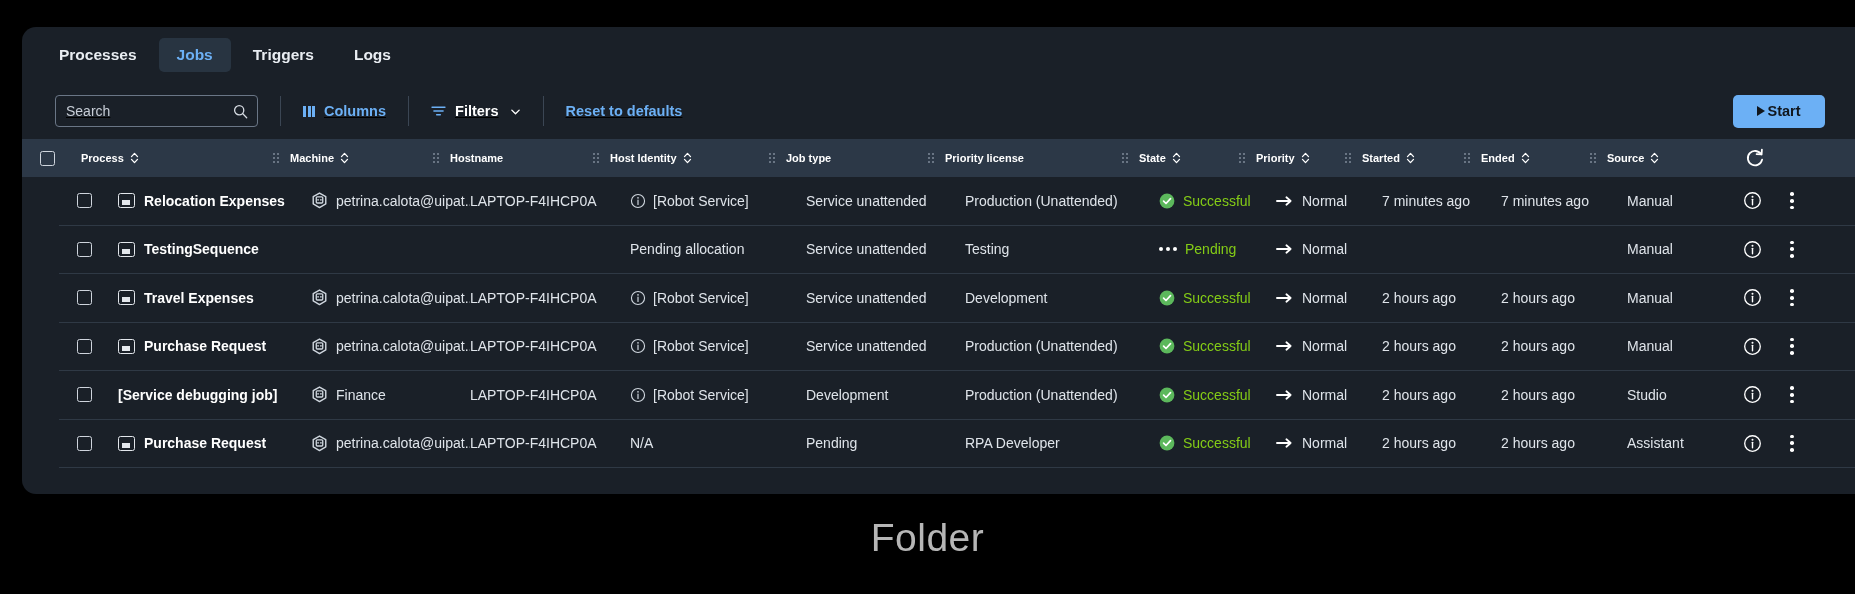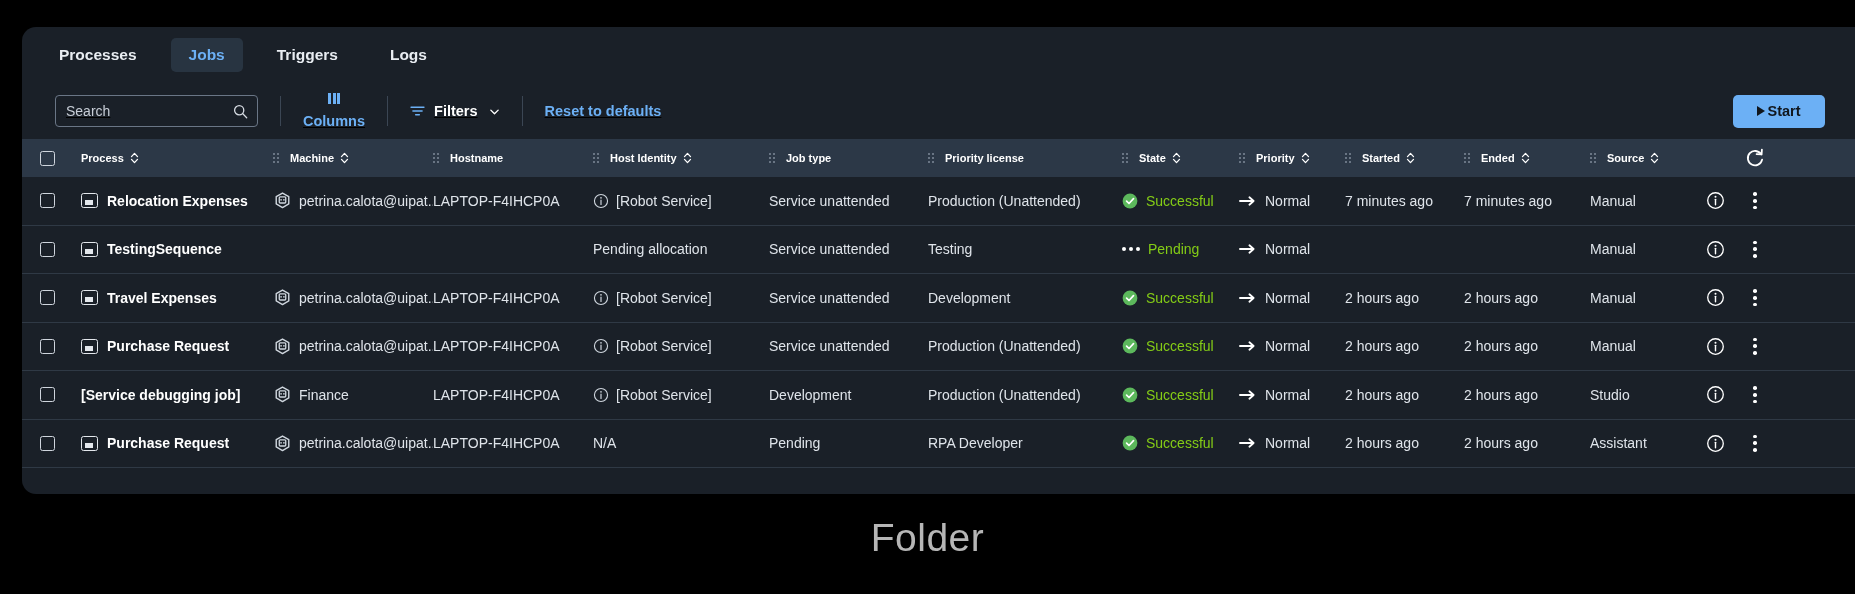--- a/index.html
+++ b/index.html
@@ -20,21 +20,21 @@
     background: #1a2028;
     border-radius: 14px 0 0 14px;
     overflow: hidden;
   }
 
   
   .tabs {
     display: flex; align-items: center;
     height: 56px;
     padding-left: 19px;
-    gap: 16px;
+    gap: 4px;
   }
   .tab {
     padding: 8px 18px;
     font-size: 15.5px;
     font-weight: bold;
     color: #e9edf2;
     border-radius: 5px;
     white-space: nowrap;
     cursor: pointer;
   }
@@ -77,21 +77,21 @@
   .tb-sep {
     width: 1px; height: 30px;
     background: #3b4654;
     margin: 0 22px;
   }
   .tb-btn {
     display: flex; align-items: center; gap: 9px;
     font-size: 14.5px; font-weight: bold;
     cursor: pointer; white-space: nowrap;
   }
-  .tb-btn.blue { color: #6cb0f5; flex-direction: column; }
+  .tb-btn.blue { color: #6cb0f5; }
   .tb-btn.white { color: #ffffff; }
 
   .ic-columns { display: flex; gap: 1.5px; align-items: flex-end; }
   .ic-columns i { display: block; width: 3px; background: #6cb0f5; }
   .ic-columns i:nth-child(1) { height: 11px; }
   .ic-columns i:nth-child(2) { height: 11px; }
   .ic-columns i:nth-child(3) { height: 11px; }
 
   .ic-filter { width: 15px; height: 12px; }
   .chev { width: 11px; height: 11px; margin-left: 2px; }
@@ -129,20 +129,21 @@
     color: #ffffff;
     font-size: 11px;
     font-weight: bold;
   }
   .trow {
     display: flex; align-items: center;
     height: 48.5px;
     border-bottom: 1px solid #2f3945;
     color: #dfe4ea;
     font-size: 14px;
+    margin-left: 37px;
   }
   .trow:first-of-type { border-top: none; }
 
   .cell { display: flex; align-items: center; overflow: hidden; white-space: nowrap; }
 
   .c-check  { width: 51px; justify-content: center; flex: none; }
   .c-proc   { width: 200px; flex: none; padding-left: 8px; }
   .c-mach   { width: 160px; flex: none; }
   .c-host   { width: 160px; flex: none; }
   .c-ident  { width: 176px; flex: none; }

